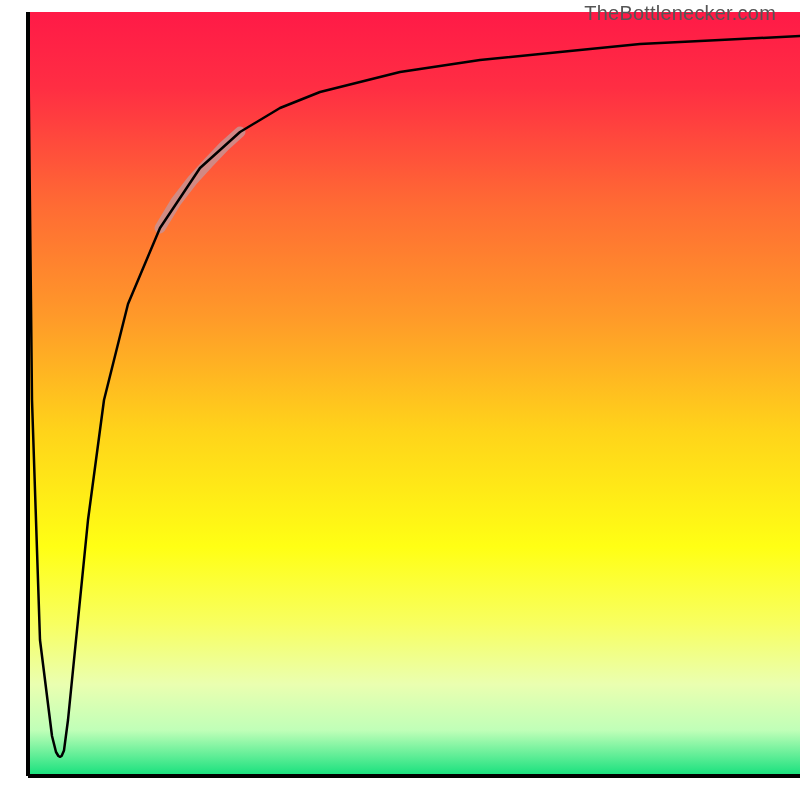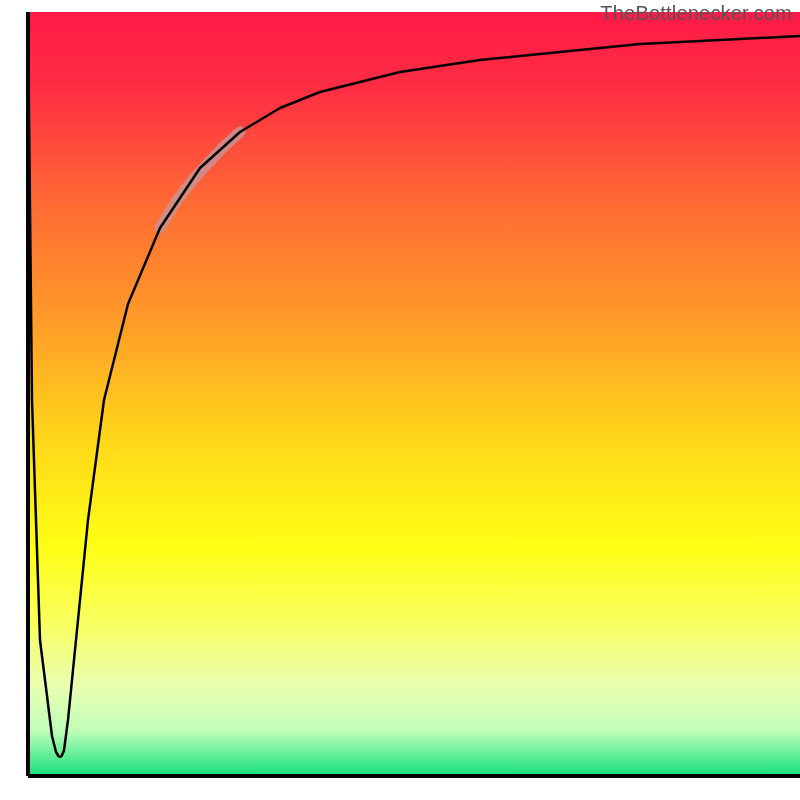--- a/index.html
+++ b/index.html
@@ -12,21 +12,21 @@
     background: #ffffff;
   }
   .chart-container {
     position: relative;
     width: 800px;
     height: 800px;
   }
   .attribution {
     position: absolute;
     top: 2px;
-    right: 8px;
+    right: 24px;
     font-size: 20px;
     font-weight: 500;
     color: #555555;
     letter-spacing: 0.2px;
     z-index: 10;
   }
   svg.plot {
     position: absolute;
     left: 0;
     top: 0;

